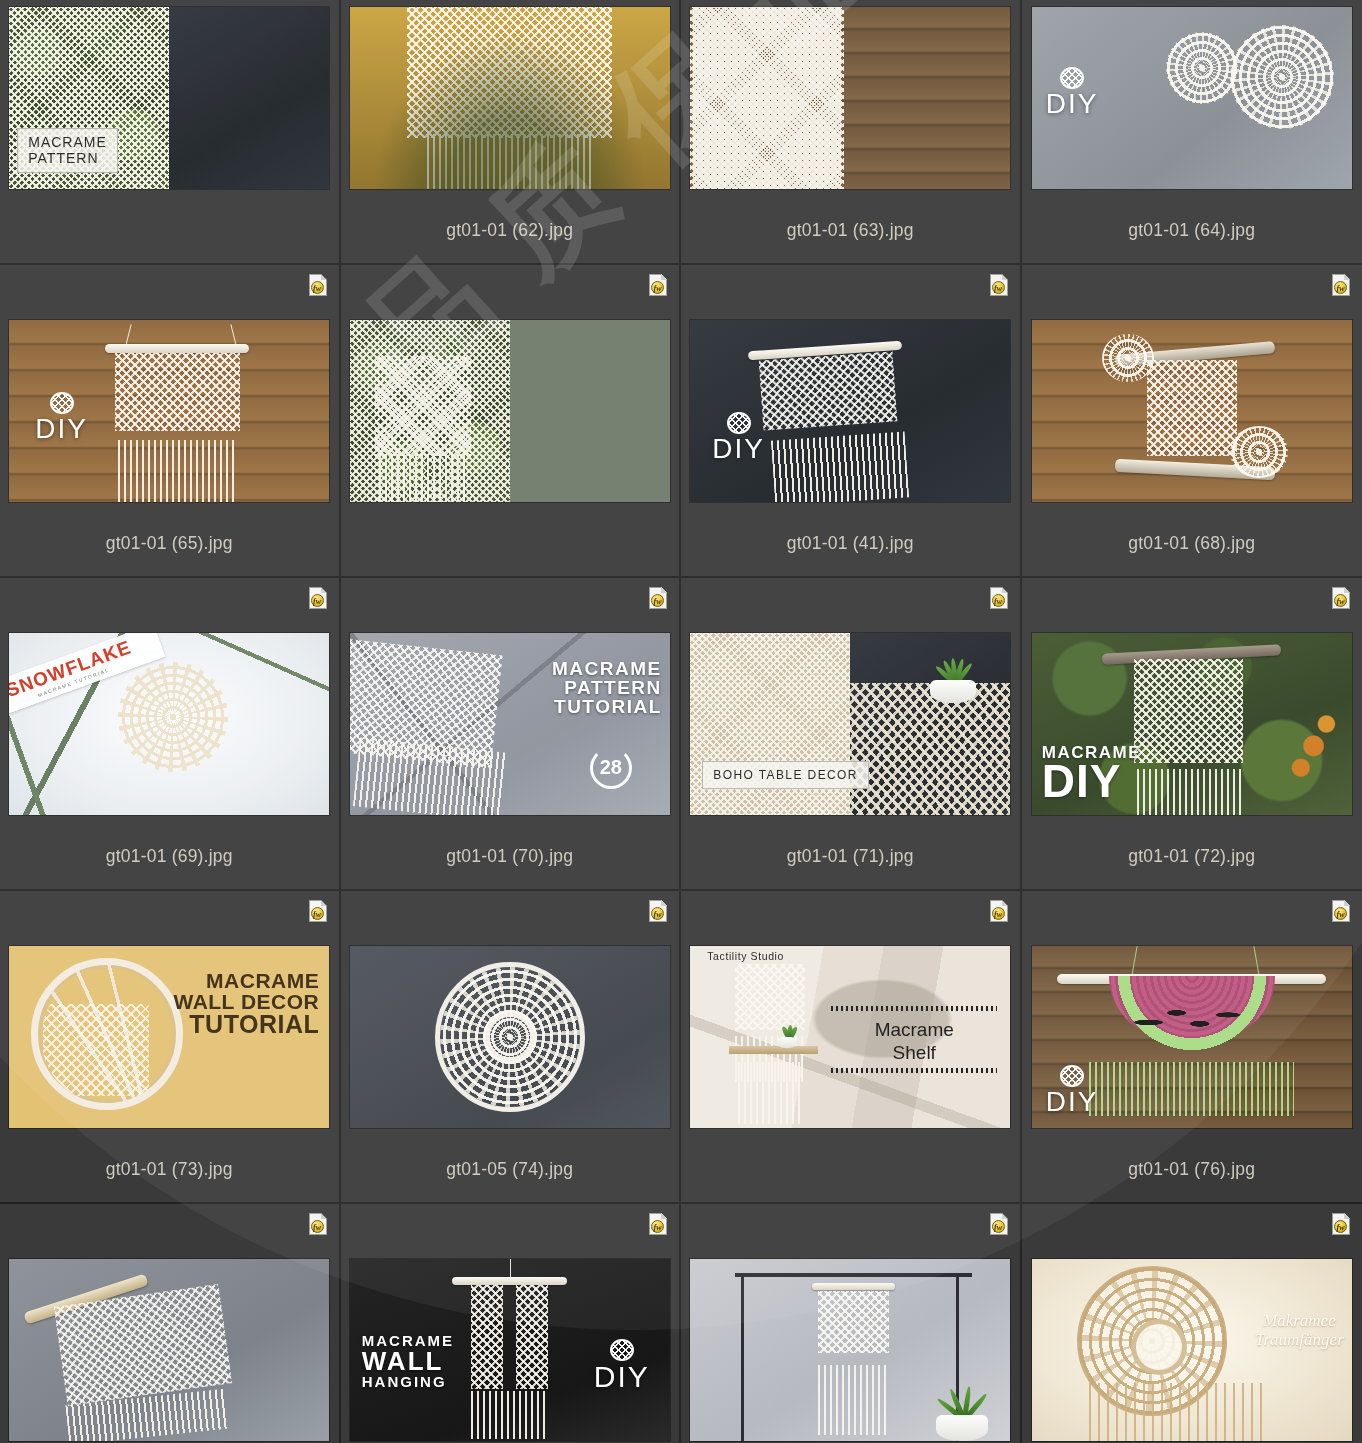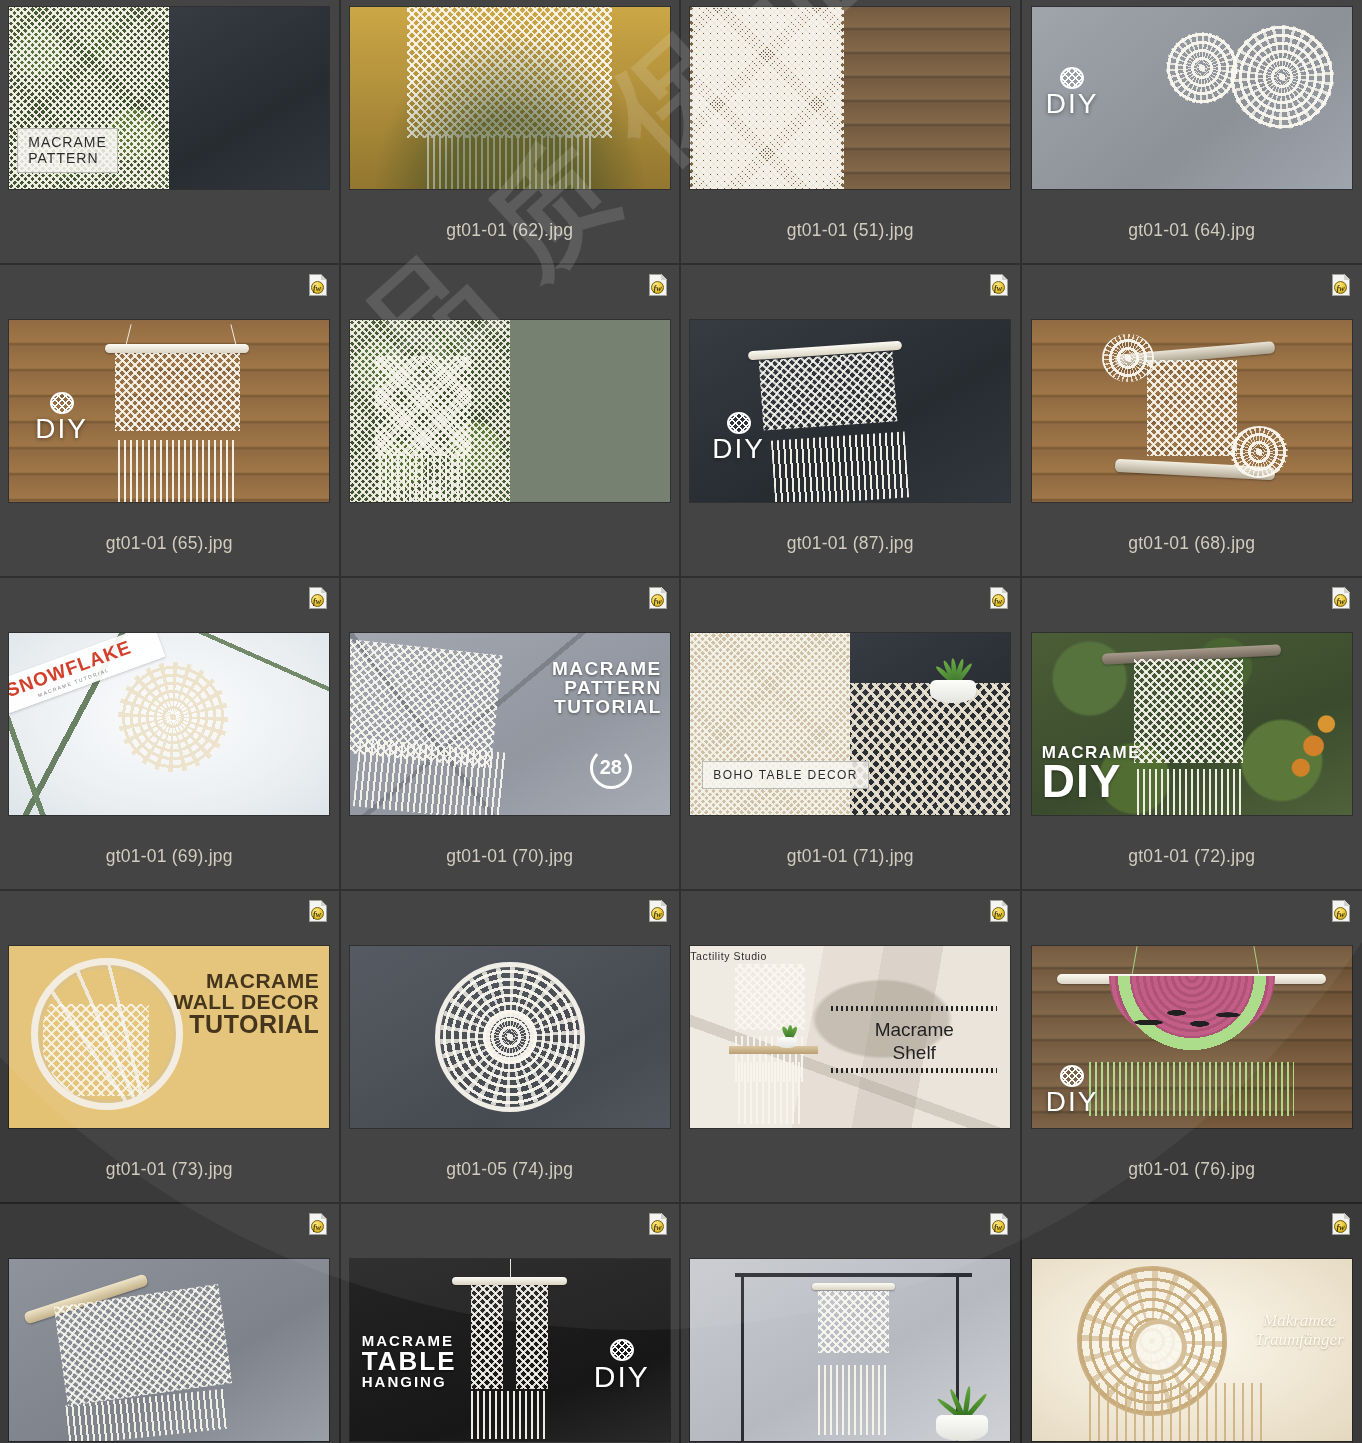--- a/index.html
+++ b/index.html
@@ -216,21 +216,21 @@
     box-shadow:0 1px 3px rgba(0,0,0,0.2);
   }
   .snowbanner .big { color:#d0341f; font-size:19px; font-weight:bold; letter-spacing:1px; }
   .snowbanner .sm  { color:#7a7a7a; font-size:5px; letter-spacing:1.5px; }
 
   .mac-shelf-title { position:absolute; z-index:5; color:#141414; font-size:19px; line-height:1.25; text-align:center; font-weight:500;}
   .dashrule {
     position:absolute; z-index:5; height:5px;
     background-image: repeating-linear-gradient(90deg,#181818 0 2px, transparent 2px 5px);
   }
-  .studio-tag { position:absolute; z-index:5; left:0; top:4px; color:#222; font-size:10.5px; letter-spacing:0.6px; }
+  .studio-tag { position:absolute; z-index:5; left:17px; top:4px; color:#222; font-size:10.5px; letter-spacing:0.6px; }
 
   .script-wm {
     position:absolute; z-index:5;
     color:#fffaf0; font-family:"Liberation Serif", serif;
     font-style:italic; font-size:17px; line-height:1.15;
     text-shadow:0 1px 2px rgba(120,100,70,0.45);
     text-align:center;
   }
 
   
@@ -314,21 +314,21 @@
     <div class="cell">
 
       <div class="thumb-area">
         <div class="thumb">
           <div class="half l wood-dark"></div>
           <div class="half l knots dense" style="width:47%;left:1%;"></div>
           <div class="half r wood-dark"></div>
           <div class="half r knots dense" style="width:47%;right:1%;"></div>
         </div>
       </div>
-      <div class="caption">gt01-01 (51).jpg</div>
+      <div class="caption">gt01-01 (63).jpg</div>
     </div>
 
     <div class="cell">
 
       <div class="thumb-area">
         <div class="thumb">
           <div class="bg greybg"></div>
           <div class="mandala" style="left:42%;top:14%;width:72px;height:72px;"></div>
           <div class="mandala" style="left:62%;top:10%;width:104px;height:104px;"></div>
           <div class="diy-logo" style="left:14px;top:60px;">
@@ -391,21 +391,21 @@
           <div class="bg slate"></div>
           <div class="rod" style="left:18%;top:26px;width:48%;transform:rotate(-4deg);"></div>
           <div class="panel" style="left:22%;top:36px;width:42%;height:70px;transform:rotate(-4deg);"></div>
           <div class="fringe" style="left:26%;width:42%;height:66px;transform:rotate(-4deg);"></div>
           <div class="diy-logo" style="left:22px;top:92px;">
             <div class="mark"></div>
             <div class="txt">DIY</div>
           </div>
         </div>
       </div>
-      <div class="caption">gt01-01 (87).jpg</div>
+      <div class="caption">gt01-01 (41).jpg</div>
     </div>
 
     <div class="cell">
       <div class="badge">
         <div class="page"></div>
           <div class="fold"></div>
           <div class="emblem"></div>
       </div>
       <div class="thumb-area">
         <div class="thumb">
@@ -667,21 +667,21 @@
       <div class="thumb-area">
         <div class="thumb">
           <div class="bg charcoal"></div>
           <div class="hangstring" style="left:50%;top:0;height:18px;"></div>
           <div class="rod" style="left:32%;top:18px;width:36%;height:8px;"></div>
           <div class="panel" style="left:38%;top:26px;width:10%;height:104px;"></div>
           <div class="panel" style="left:52%;top:26px;width:10%;height:104px;"></div>
           <div class="fringe" style="left:38%;width:24%;height:48px;bottom:2px;"></div>
           <div class="ov ov-white" style="left:12px;top:74px;line-height:1.02;">
             <div style="font-size:15px;letter-spacing:2px;">MACRAME</div>
-            <div style="font-size:26px;letter-spacing:2px;">TABLE</div>
+            <div style="font-size:26px;letter-spacing:2px;">WALL</div>
             <div style="font-size:15px;letter-spacing:2px;">HANGING</div>
           </div>
           <div class="diy-logo" style="right:20px;top:80px;text-align:center;">
             <div class="mark"></div>
             <div class="txt" style="font-size:30px;">DIY</div>
           </div>
         </div>
       </div>
 
     </div>

